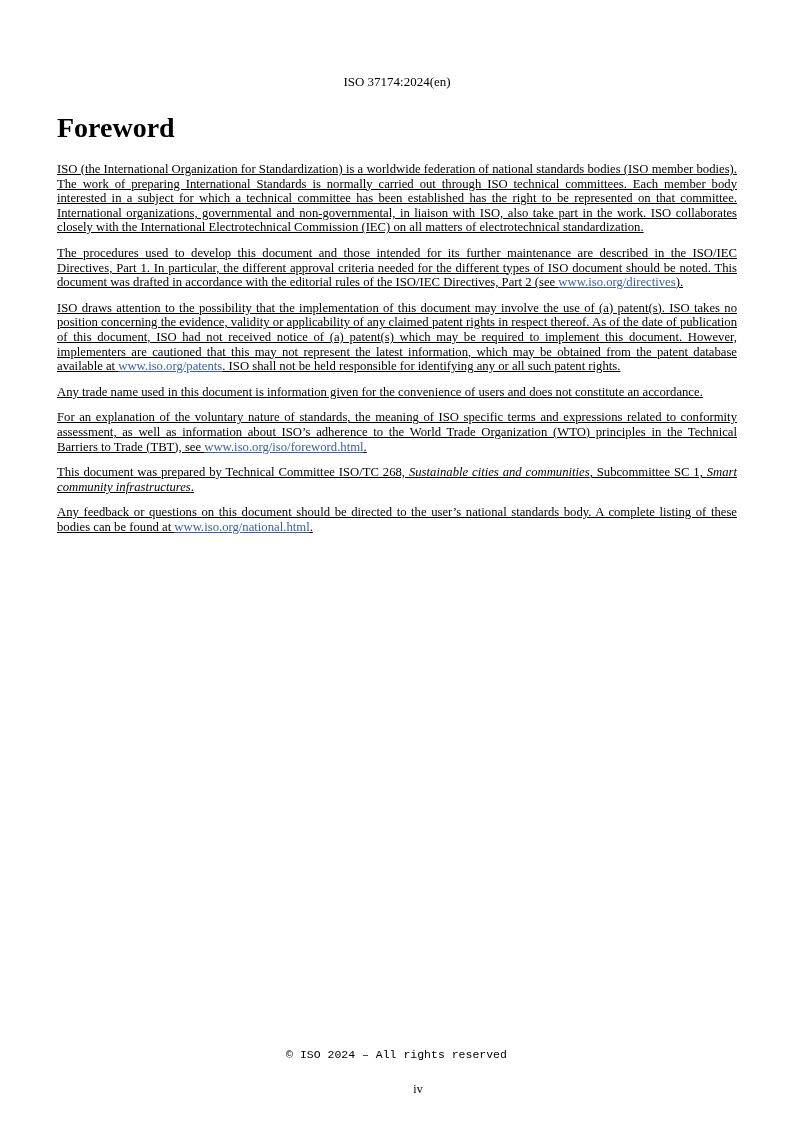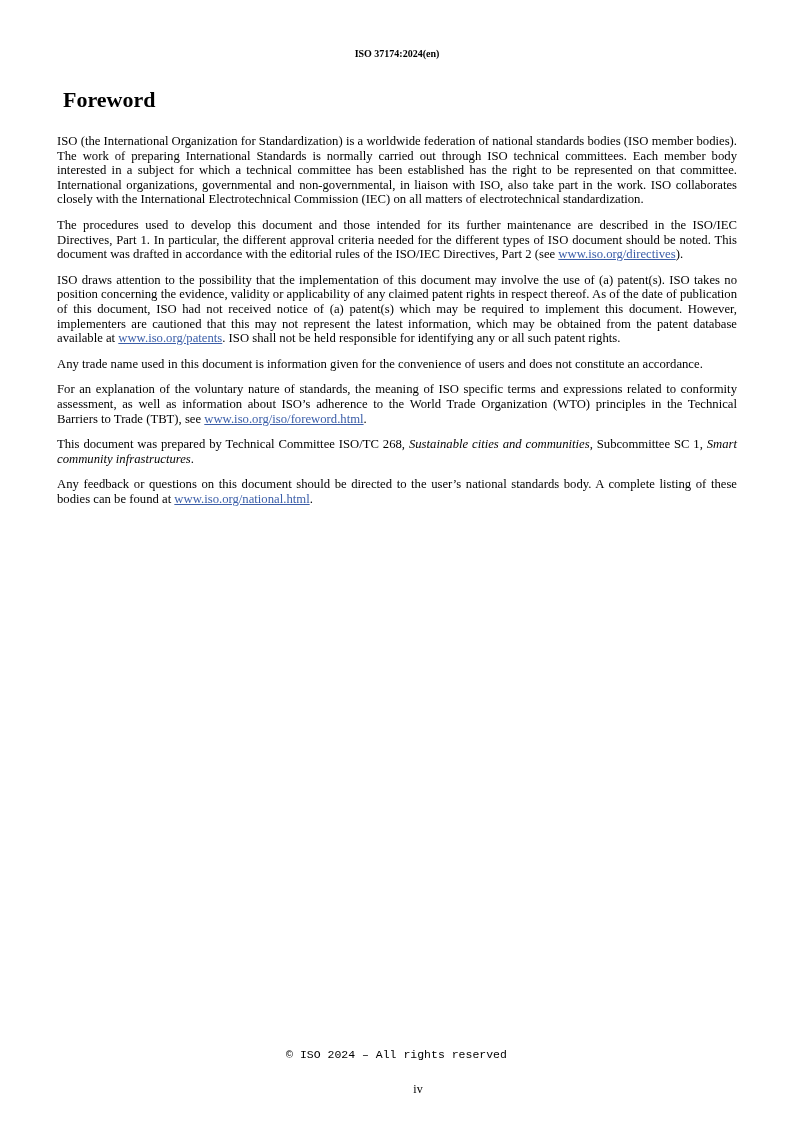--- a/index.html
+++ b/index.html
@@ -17,34 +17,35 @@
     overflow: hidden;
     box-sizing: border-box;
   }
   .content {
     position: absolute;
     left: 57px;
     top: 0;
     width: 680px;
   }
   .doc-id {
-    margin-top: 46px;
+    margin-top: 74px;
     text-align: center;
-    font-weight: bold;
-    font-size: 10px;
+    font-weight: normal;
+    font-size: 13px;
     line-height: 15px;
   }
   h1.foreword-title {
-    margin: 27px 0 0 6px;
-    font-size: 22px;
+    margin: 27px 0 0 0;
+    font-size: 28px;
     font-weight: bold;
     line-height: 24px;
   }
   .body-text {
     margin-top: 22px;
+    text-decoration: underline;
   }
   p.doc-paragraph {
     margin: 0 0 11px 0;
     font-size: 12.7px;
     line-height: 14.6px;
     text-align: justify;
     text-justify: inter-word;
   }
   a.doc-link {
     color: var(--link-color, #3a5da8);

